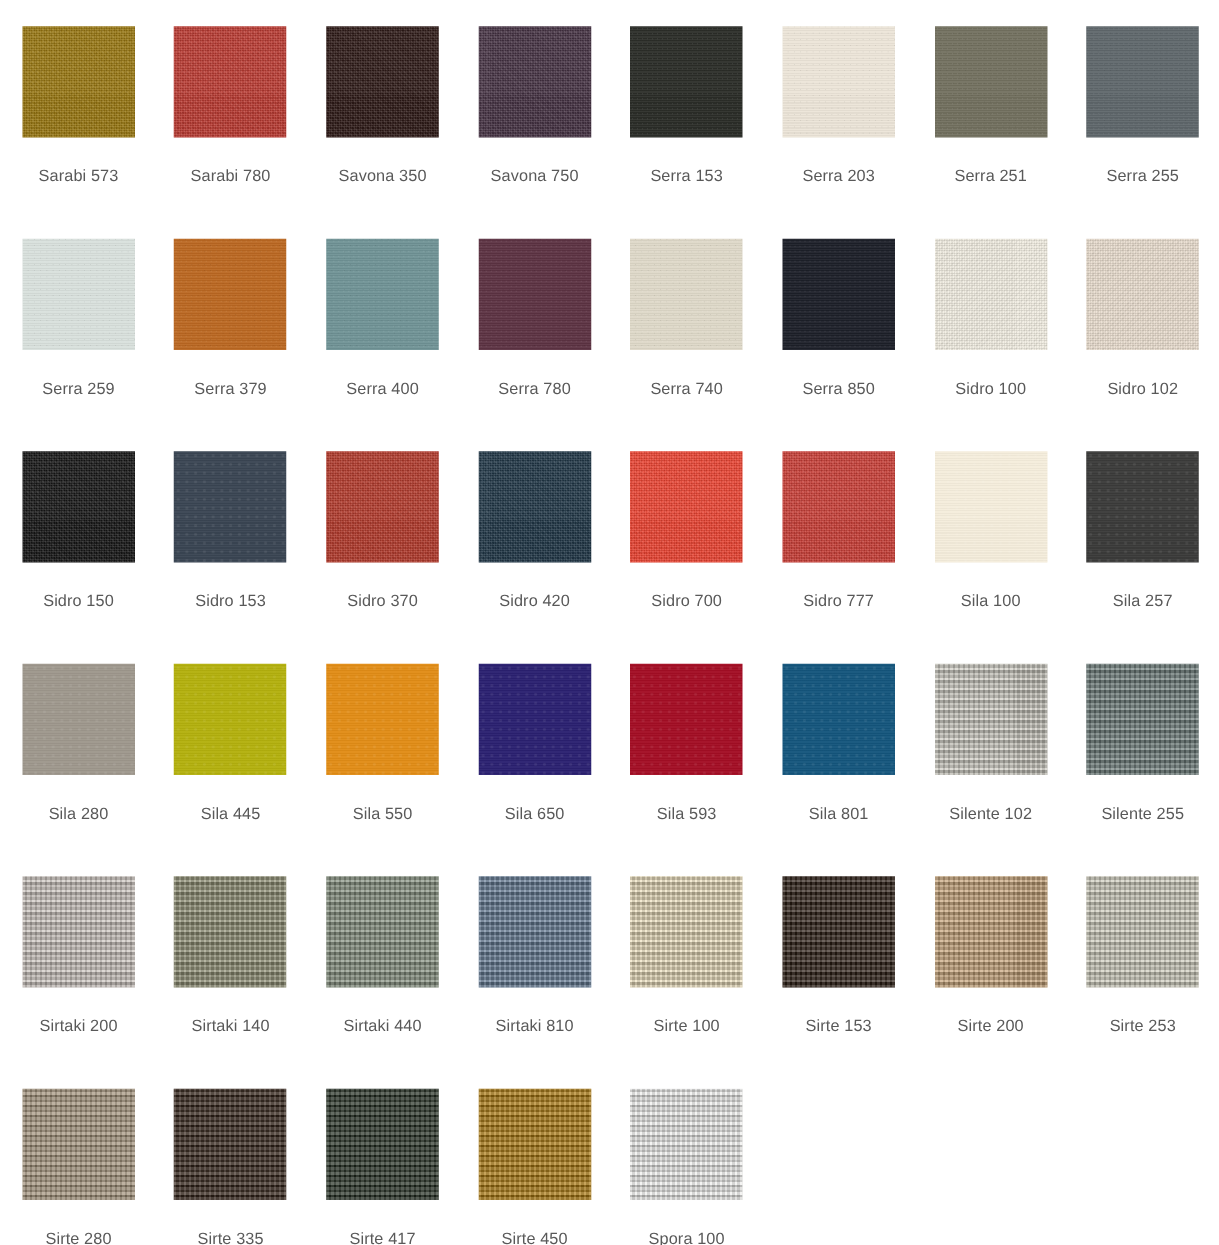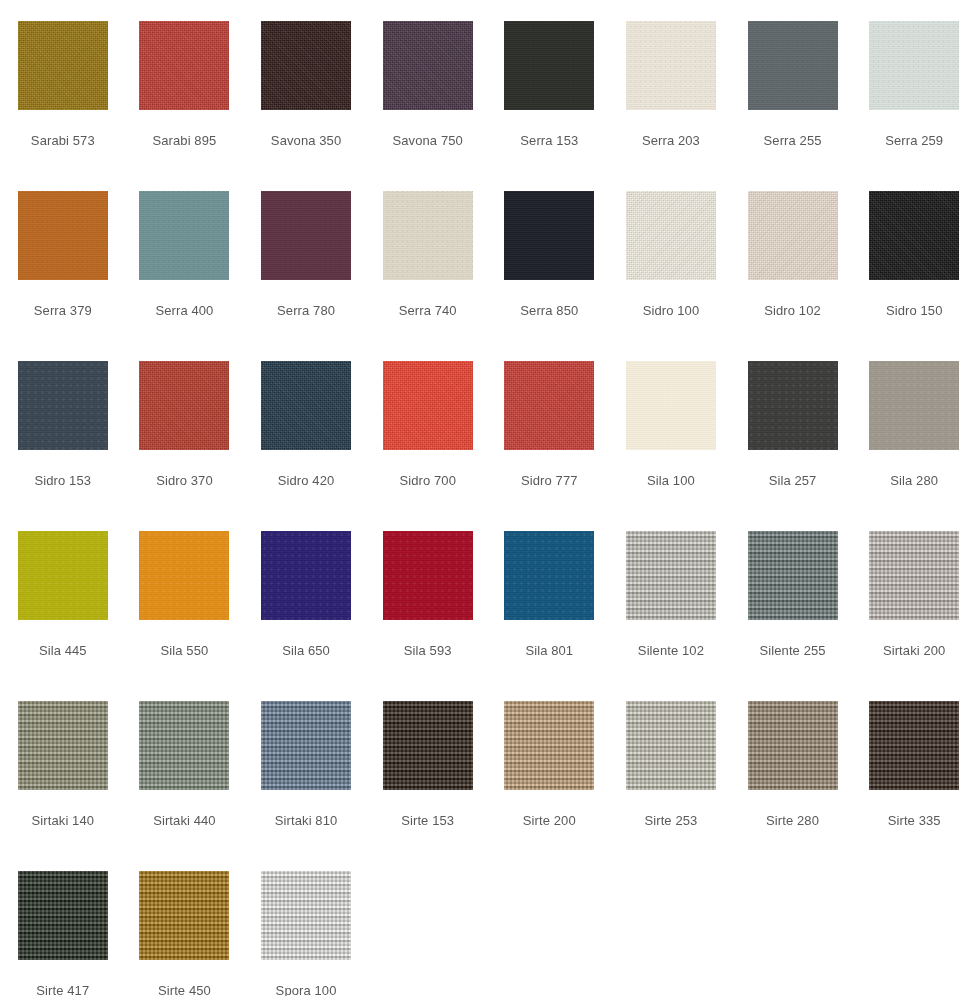--- a/index.html
+++ b/index.html
@@ -135,39 +135,43 @@
 </head>
 <body style="background: rgb(255, 255, 255);">
 
 <div id="swatch-grid">
     <div class="swatch-cell">
       <div class="swatch-chip weave-fine" title="Sarabi 573" style="background-color: rgb(150, 116, 14);"></div>
       <div class="swatch-label">Sarabi 573</div>
     </div>
     <div class="swatch-cell">
       <div class="swatch-chip weave-fine" title="Sarabi 701" style="background-color: rgb(187, 58, 50);"></div>
-      <div class="swatch-label">Sarabi 895</div>
+      <div class="swatch-label">Sarabi 780</div>
     </div>
     <div class="swatch-cell">
       <div class="swatch-chip weave-fine" title="Savona 350" style="background-color: rgb(46, 26, 23);"></div>
       <div class="swatch-label">Savona 350</div>
     </div>
     <div class="swatch-cell">
       <div class="swatch-chip weave-fine" title="Savona 750" style="background-color: rgb(69, 50, 67);"></div>
       <div class="swatch-label">Savona 750</div>
     </div>
     <div class="swatch-cell">
       <div class="swatch-chip weave-soft" title="Serra 153" style="background-color: rgb(43, 45, 40);"></div>
       <div class="swatch-label">Serra 153</div>
     </div>
     <div class="swatch-cell">
       <div class="swatch-chip weave-soft" title="Serra 203" style="background-color: rgb(236, 229, 216);"></div>
       <div class="swatch-label">Serra 203</div>
     </div>
     <div class="swatch-cell">
+      <div class="swatch-chip weave-soft" title="Serra 251" style="background-color: rgb(114, 112, 95);"></div>
+      <div class="swatch-label">Serra 251</div>
+    </div>
+    <div class="swatch-cell">
       <div class="swatch-chip weave-soft" title="Serra 255" style="background-color: rgb(95, 103, 107);"></div>
       <div class="swatch-label">Serra 255</div>
     </div>
     <div class="swatch-cell">
       <div class="swatch-chip weave-soft" title="Serra 259" style="background-color: rgb(216, 224, 220);"></div>
       <div class="swatch-label">Serra 259</div>
     </div>
     <div class="swatch-cell">
       <div class="swatch-chip weave-soft" title="Serra 379" style="background-color: rgb(186, 103, 33);"></div>
       <div class="swatch-label">Serra 379</div>
@@ -268,20 +272,24 @@
       <div class="swatch-chip weave-coarse" title="Sirtaki 207" style="background-color: rgb(149, 149, 122);"></div>
       <div class="swatch-label">Sirtaki 140</div>
     </div>
     <div class="swatch-cell">
       <div class="swatch-chip weave-coarse" title="Sirtaki 440" style="background-color: rgb(134, 145, 128);"></div>
       <div class="swatch-label">Sirtaki 440</div>
     </div>
     <div class="swatch-cell">
       <div class="swatch-chip weave-coarse" title="Sirtaki 810" style="background-color: rgb(105, 128, 154);"></div>
       <div class="swatch-label">Sirtaki 810</div>
+    </div>
+    <div class="swatch-cell">
+      <div class="swatch-chip weave-coarse" title="Sirte 100" style="background-color: rgb(240, 227, 193);"></div>
+      <div class="swatch-label">Sirte 100</div>
     </div>
     <div class="swatch-cell">
       <div class="swatch-chip weave-coarse" title="Sirte 153" style="background-color: rgb(43, 29, 20);"></div>
       <div class="swatch-label">Sirte 153</div>
     </div>
     <div class="swatch-cell">
       <div class="swatch-chip weave-coarse" title="Sirte 200" style="background-color: rgb(200, 165, 122);"></div>
       <div class="swatch-label">Sirte 200</div>
     </div>
     <div class="swatch-cell">

